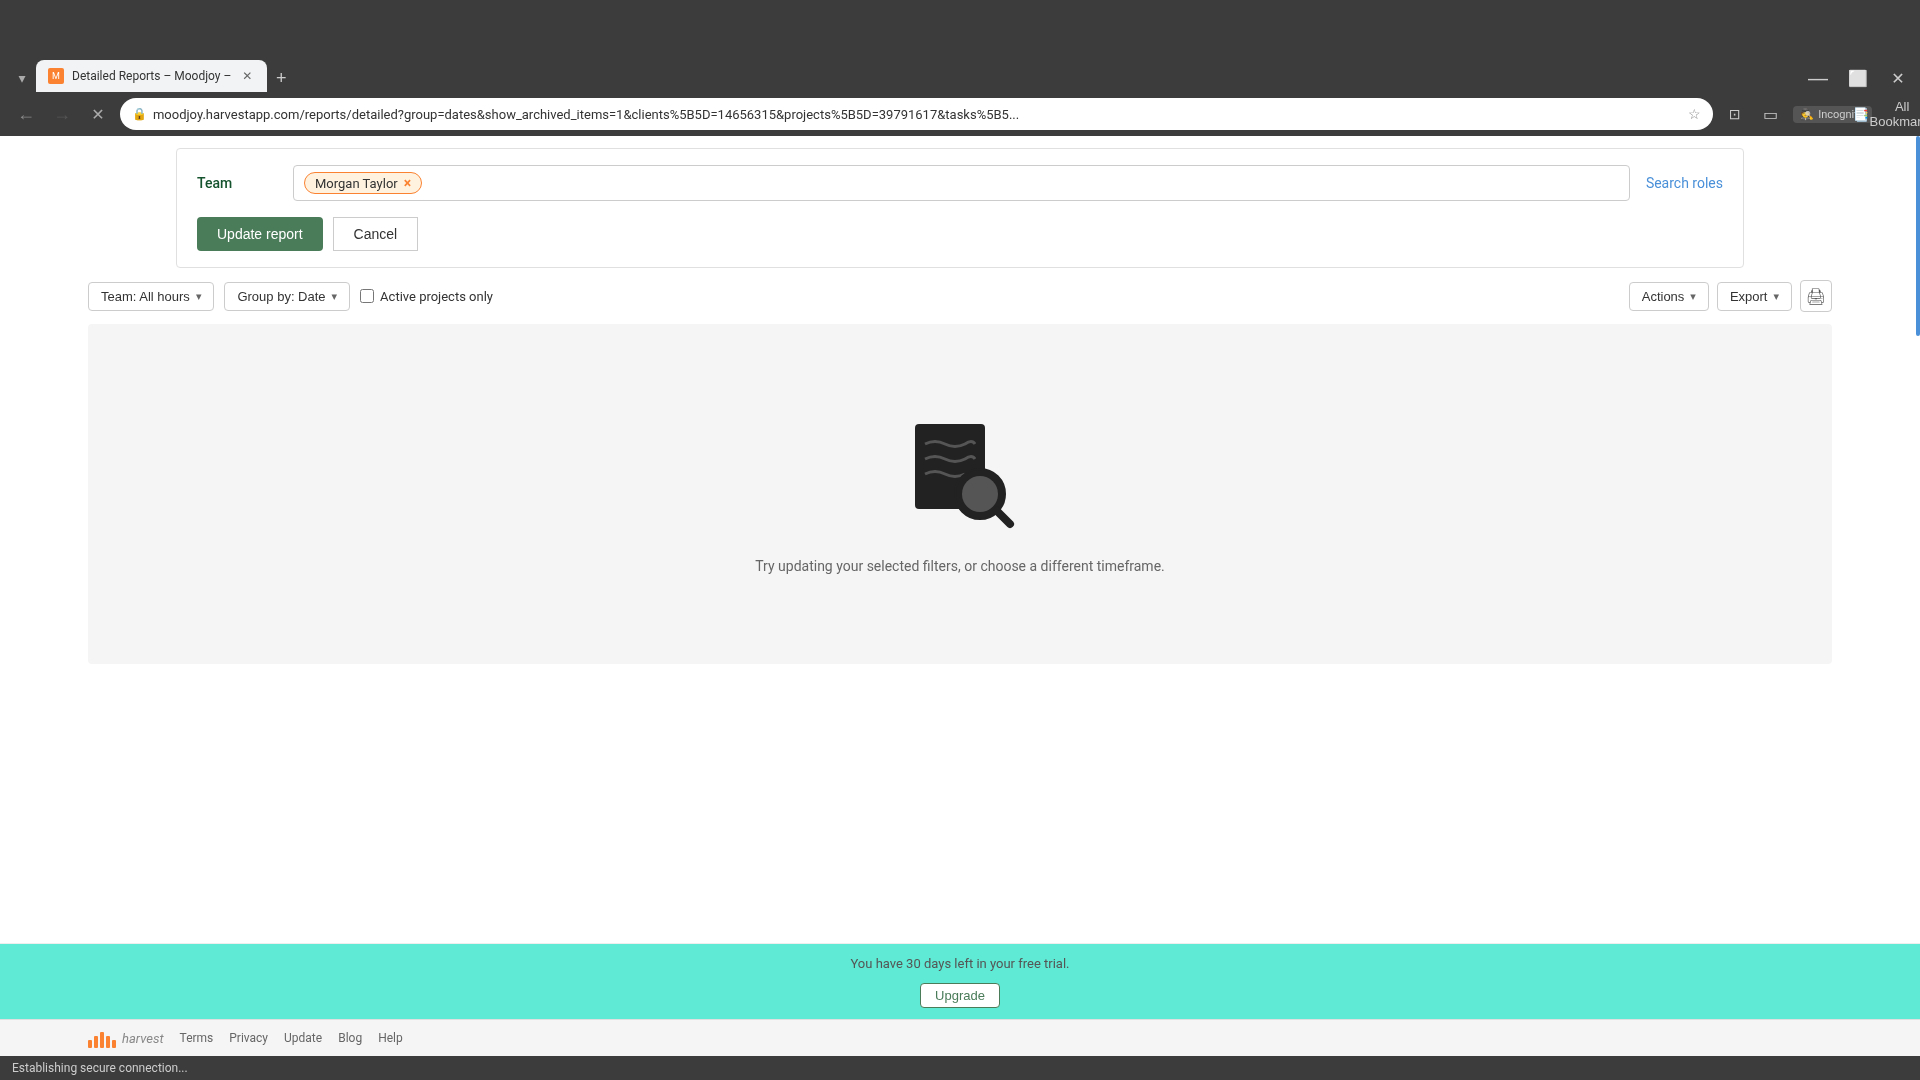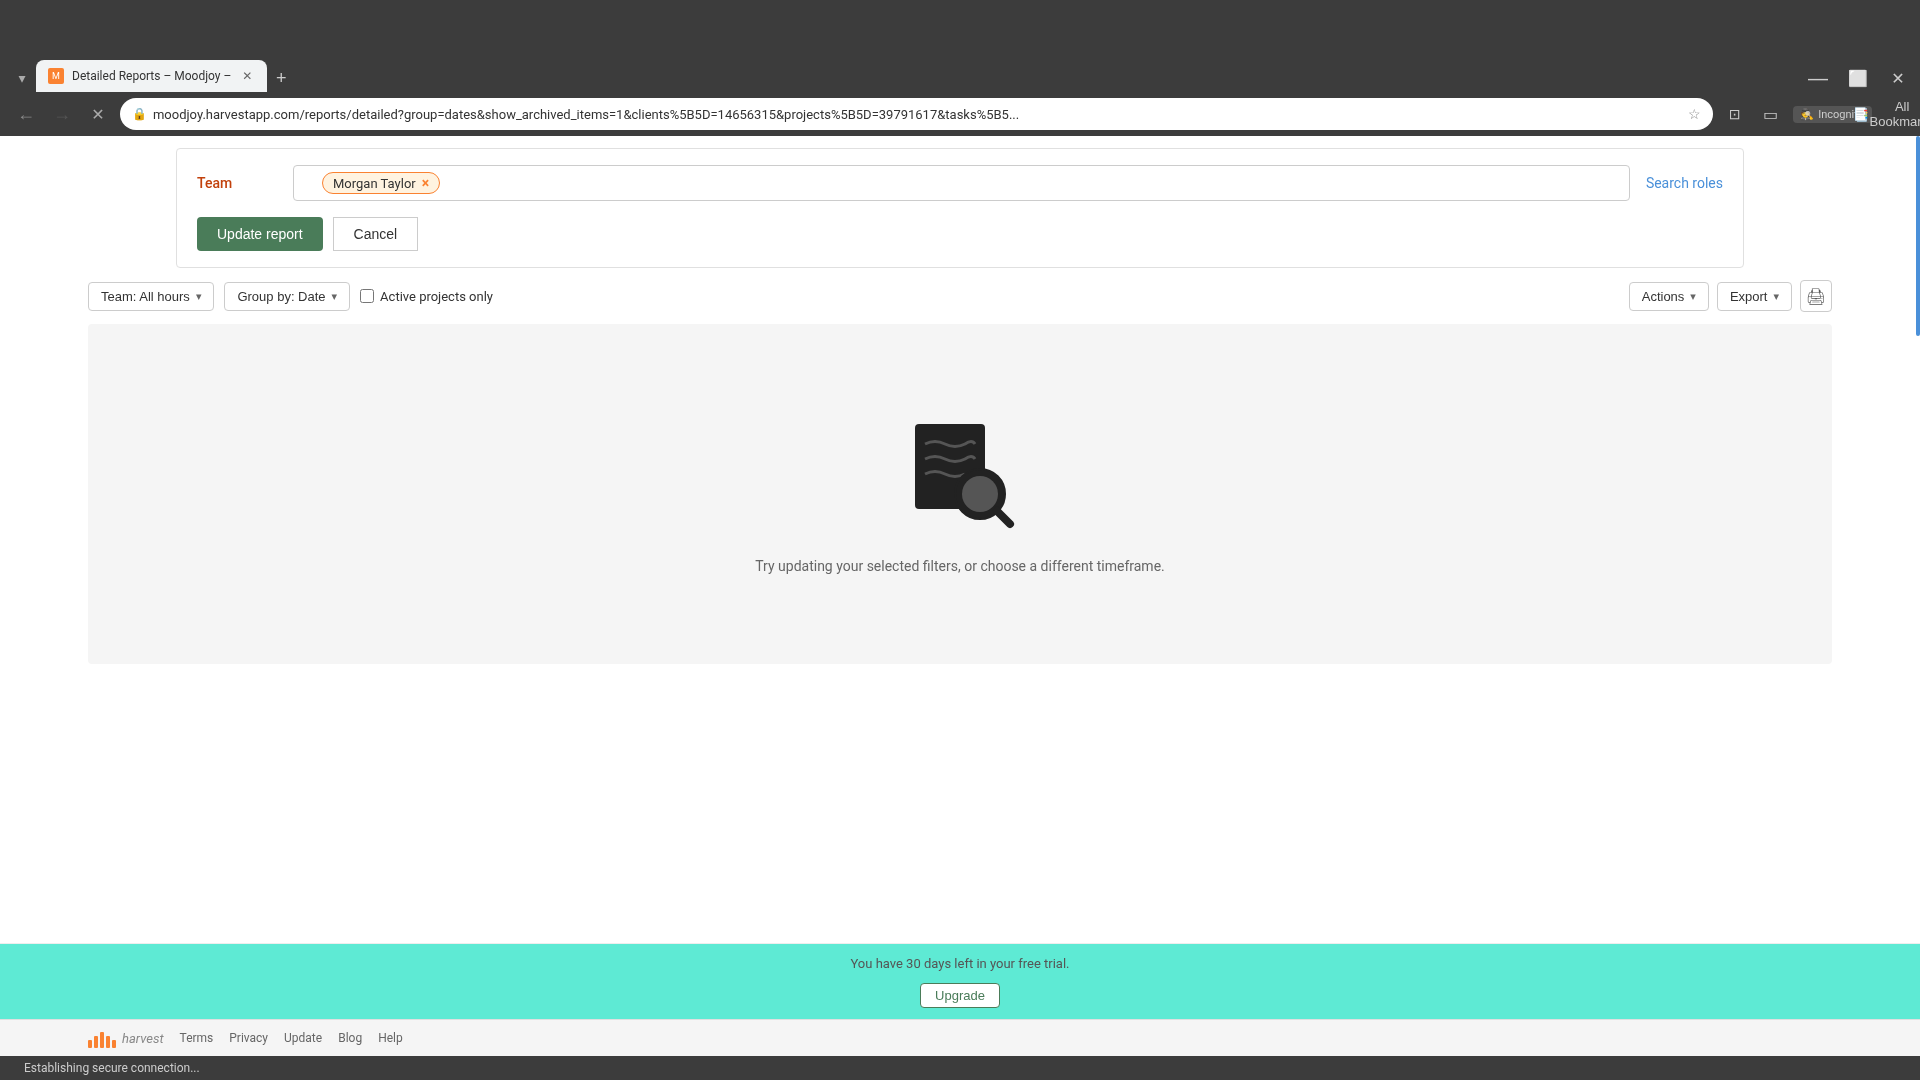--- a/index.html
+++ b/index.html
@@ -142,30 +142,30 @@
       padding: 16px 20px;
       background: #fff;
     }
     .team-row {
       display: flex;
       align-items: center;
       gap: 16px;
       margin-bottom: 16px;
     }
     .team-label {
-      color: #c2410c;
+      color: #14532d;
       font-size: 14px;
       font-weight: 500;
       width: 80px;
     }
     .team-input-area {
       flex: 1;
       border: 1px solid #ccc;
       border-radius: 4px;
-      padding: 6px 28px;
+      padding: 6px 10px;
       display: flex;
       align-items: center;
       gap: 6px;
       min-height: 36px;
     }
     .tag-chip {
       background: #fff3e0;
       border: 1px solid #fa8231;
       border-radius: 20px;
       padding: 2px 10px;
@@ -349,21 +349,21 @@
 
     
     .status-bar {
       position: fixed;
       bottom: 0;
       left: 0; right: 0;
       background: #3c3c3c;
       height: 24px;
       display: flex;
       align-items: center;
-      padding: 0 24px;
+      padding: 0 12px;
       font-size: 12px;
       color: #ccc;
     }
 
     
     .right-accent {
       position: fixed;
       right: 0;
       top: 136px;
       width: 4px;

